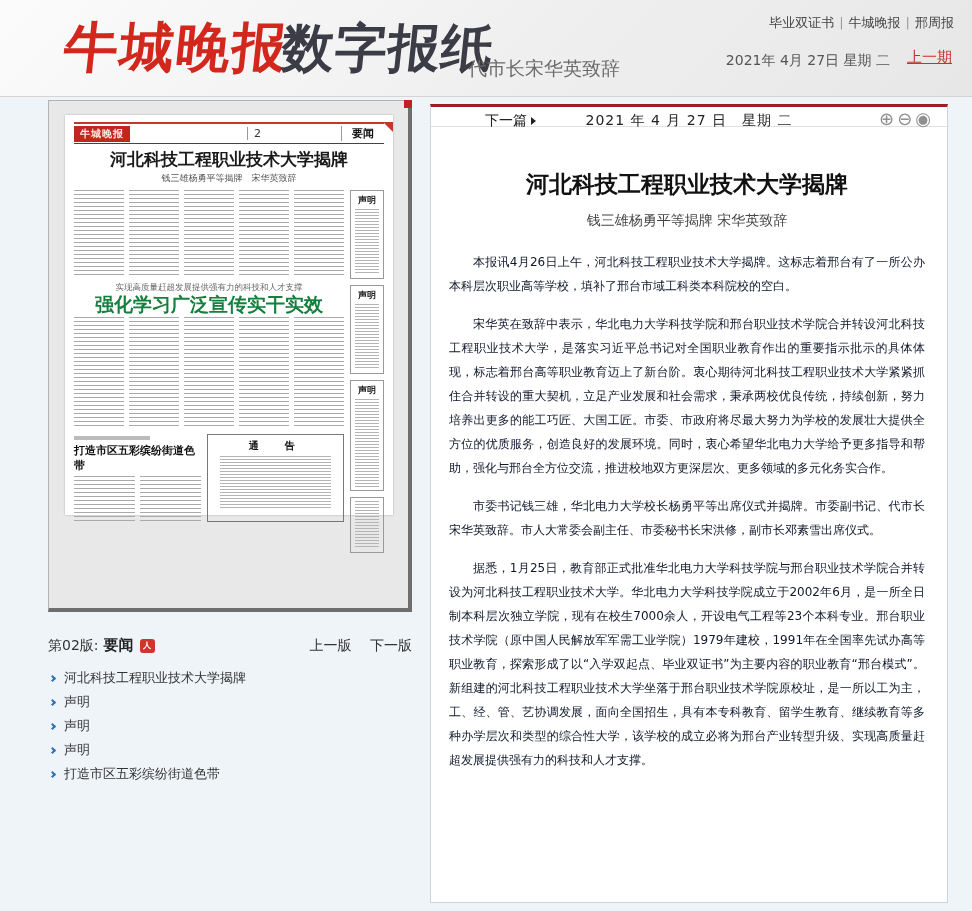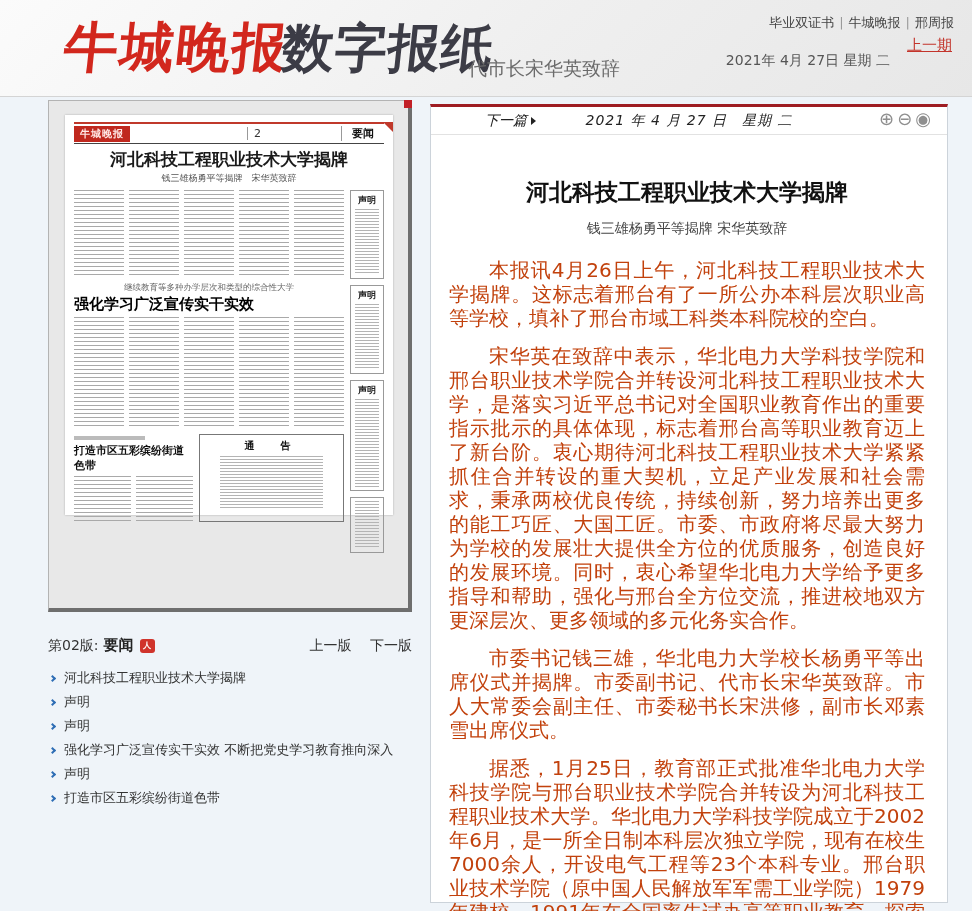--- a/index.html
+++ b/index.html
@@ -23,21 +23,21 @@
   .logo-sub {
     position:absolute; left:282px; top:14px; font-size:52px; font-weight:bold;
     color:#3c3c46; transform:skewX(-6deg); letter-spacing:1px;
   }
   .organizer { position:absolute; left:468px; top:56px; font-size:19px; color:#6b6b6b; }
   .top-links { position:absolute; right:18px; top:14px; font-size:13px; color:#444; }
   .top-links a { color:#444; text-decoration:none; }
   .top-links .sep { color:#999; margin:0 5px; }
   .date-row { position:absolute; right:82px; top:52px; font-size:14px; color:#555; }
   .prev-issue {
-    position:absolute; right:20px; top:36px; font-size:15px; color:#c3342b;
+    position:absolute; right:20px; top:48px; font-size:15px; color:#c3342b;
     text-decoration:underline; cursor:pointer;
   }
 
   
   .thumb-box {
     position:absolute; left:48px; top:100px; width:364px; height:512px;
     background:#e8e8e8; border:1px solid #b3b3b3;
     border-right:4px solid #6e6e6e; border-bottom:4px solid #6e6e6e;
   }
   .thumb-corner { position:absolute; right:-4px; top:-1px; width:8px; height:8px; background:#c22027; }
@@ -70,27 +70,27 @@
   .page-main { flex:1; }
   .page-rail { width:34px; }
 
   .colrow { display:flex; gap:5px; }
   .fakecol { flex:1; background:repeating-linear-gradient(to bottom,#a9a9a9 0 1px,transparent 1px 4px); }
   .s1 .fakecol { height:86px; }
   .s2 .fakecol { height:110px; }
   .s3cols .fakecol { height:46px; }
 
   .thumb-kicker { text-align:center; font-size:8.5px; color:#666; margin:6px 0 1px; white-space:nowrap; overflow:hidden; }
-  .thumb-h2 { font-size:15px; font-weight:bold; color:#000000; line-height:18px; }
+  .thumb-h2 { text-align:center; font-size:19px; font-weight:bold; color:#15803d; line-height:18px; }
   .s2 { margin-top:2px; }
   .sec3 { display:flex; gap:6px; margin-top:7px; }
   .sec3-left { flex:1.15; }
   .kicker-bar { height:4px; width:60%; background:#bbb; margin:2px 0 3px; }
   .thumb-h3 { font-size:11px; font-weight:bold; color:#111; margin-bottom:3px; }
-  .notice-box { flex:1; border:1px solid #777; padding:4px 20px; }
+  .notice-box { flex:1; border:1px solid #777; padding:4px 12px; }
   .notice-title { text-align:center; font-size:10px; font-weight:bold; letter-spacing:8px; color:#111; margin-bottom:3px; }
   .notice-box .fakecol { height:52px; background:repeating-linear-gradient(to bottom,#b4b4b4 0 1px,transparent 1px 3px); }
 
   .rail-box { border:1px solid #999; margin-bottom:6px; padding:3px 4px; }
   .rail-title { text-align:center; font-size:9px; font-weight:bold; color:#222; margin-bottom:2px; }
   .rail-lines { background:repeating-linear-gradient(to bottom,#b4b4b4 0 1px,transparent 1px 3px); }
   .rb1 .rail-lines { height:66px; } .rb2 .rail-lines { height:66px; }
   .rb3 .rail-lines { height:88px; } .rb4 .rail-lines { height:48px; }
 
   
@@ -106,34 +106,34 @@
   .pagenav-links span { margin-left:14px; cursor:pointer; color:#333; }
   .art-list { margin-top:16px; }
   .art-item { display:flex; align-items:center; font-size:13px; color:#333; margin-bottom:10px; cursor:pointer; line-height:14px; }
   .chev { flex:0 0 auto; width:5px; height:5px; border-top:2px solid #2f6eb5; border-right:2px solid #2f6eb5; transform:rotate(45deg); margin:0 9px 0 2px; }
 
   
   .article-panel {
     position:absolute; left:430px; top:104px; width:518px; height:799px;
     background:#fff; border:1px solid #ccd3da; border-top:3px solid #9e1c22;
   }
-  .toolbar { position:relative; height:28px; border-bottom:1px solid #e2e2e2; font-size:14px; color:#222;font-style:italic; }
+  .toolbar { position:relative; height:20px; border-bottom:1px solid #e2e2e2; font-size:14px; color:#222; }
   .next-art { position:absolute; left:54px; top:5px; cursor:pointer; }
   .next-tri { display:inline-block; width:0; height:0; border-left:5px solid #222;
     border-top:4px solid transparent; border-bottom:4px solid transparent; margin-left:4px; }
   .tb-date { position:absolute; left:0; right:0; top:5px; text-align:center; letter-spacing:1px; }
   .tb-icons { position:absolute; right:16px; top:1px; font-size:18px; color:#8f8f8f; }
   .tb-icons span { cursor:pointer; margin-left:3px; }
 
   .art-body { padding:42px 22px 0 18px; }
   .art-title { text-align:center; font-size:23px; font-weight:bold; color:#111; }
   .art-sub { text-align:center; font-size:14px; color:#454545; margin-top:12px; }
   .art-paras { margin-top:20px; }
   .art-paras p {
-    font-size:20px; line-height:24px; color:#c2410c; text-align:justify;
+    font-size:12px; line-height:24px; color:#0f172a; text-align:justify;
     text-indent:2em; margin-bottom:14px;
   }
 </style>
 </head>
 <body>
 
 <div class="header">
   <div class="logo-main">牛城晚报</div>
   <div class="logo-sub">数字报纸</div>
   <div class="organizer">代市长宋华英致辞</div>
@@ -161,21 +161,21 @@
 
     <div class="page-body">
       <div class="page-main">
         <div class="colrow s1">
           <div class="fakecol"></div>
             <div class="fakecol"></div>
             <div class="fakecol"></div>
             <div class="fakecol"></div>
             <div class="fakecol"></div>
         </div>
-        <div class="thumb-kicker">继续教育等多种办学层次和类型的综合性大学</div>
+        <div class="thumb-kicker">实现高质量赶超发展提供强有力的科技和人才支撑</div>
         <div class="thumb-h2">强化学习广泛宣传实干实效</div>
         <div class="colrow s2" style="margin-top:4px">
           <div class="fakecol"></div>
             <div class="fakecol"></div>
             <div class="fakecol"></div>
             <div class="fakecol"></div>
             <div class="fakecol"></div>
         </div>
         <div class="sec3">
           <div class="sec3-left">
@@ -231,24 +231,20 @@
     <div class="art-item">
         <span class="chev"></span>
         <span>声明</span>
       </div>
     <div class="art-item">
         <span class="chev"></span>
         <span>声明</span>
       </div>
     <div class="art-item">
         <span class="chev"></span>
-        <span>强化学习广泛宣传实干实效 不断把党史学习教育推向深入</span>
-      </div>
-    <div class="art-item">
-        <span class="chev"></span>
         <span>声明</span>
       </div>
     <div class="art-item">
         <span class="chev"></span>
         <span>打造市区五彩缤纷街道色带</span>
       </div>
   </div>
 </div>
 
 <div class="article-panel">

